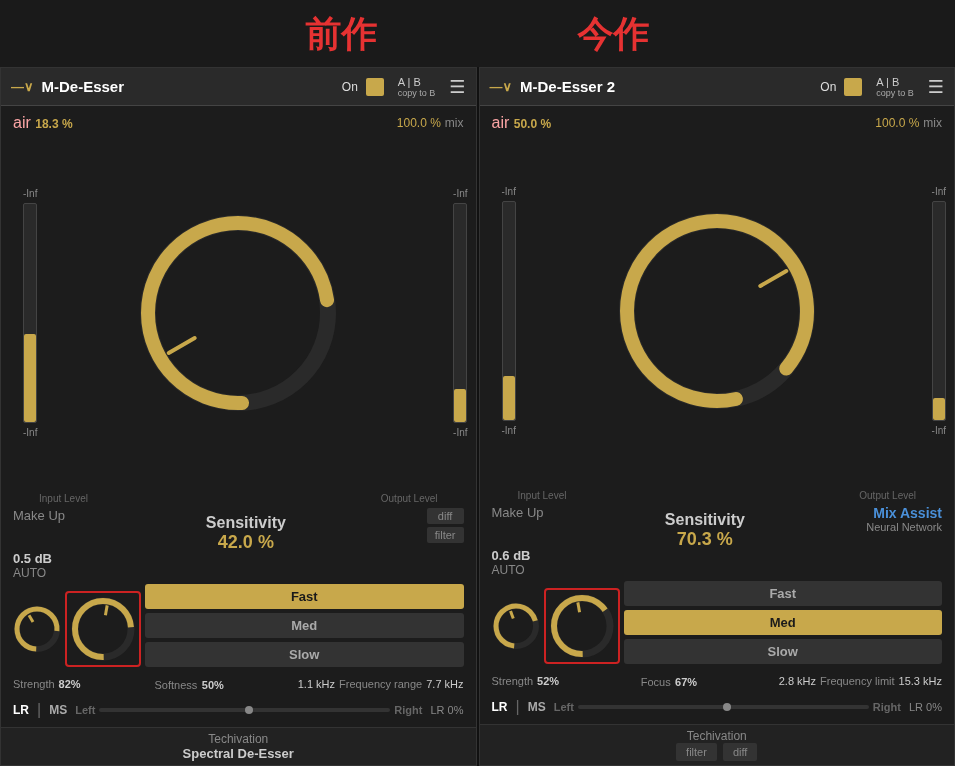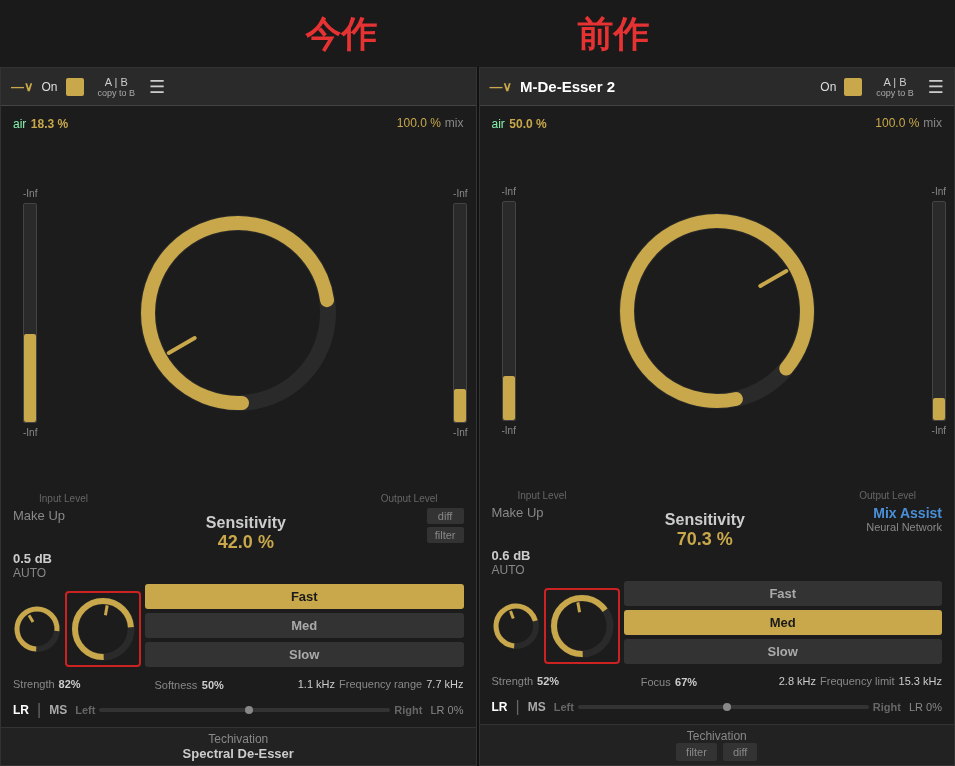--- a/index.html
+++ b/index.html
@@ -79,21 +79,20 @@
       height: 18px;
       background: #c8a84b;
       border-radius: 2px;
       display: inline-block;
       margin-left: 2px;
     }
 
     .ab-section {
       display: flex;
       flex-direction: column;
-      align-items: center;
       color: #aaa;
       font-size: 9px;
       margin: 0 8px;
     }
 
     .ab-top {
       font-size: 11px;
       color: #ccc;
     }
 
@@ -114,22 +113,22 @@
 
     
     .air-mix-row {
       display: flex;
       justify-content: space-between;
       align-items: center;
       padding: 4px 4px 0 4px;
     }
 
     .air-label {
-      color: #86efac;
-      font-size: 12px;
+      color: #fca5a5;
+      font-size: 16px;
     }
 
     .air-value {
       color: #c8a84b;
       font-size: 12px;
       font-weight: bold;
     }
 
     .mix-section {
       display: flex;
@@ -472,29 +471,30 @@
       border-radius: 4px;
       padding: 2px;
       display: inline-flex;
     }
 
   </style>
 </head>
 <body>
 
 <div class="title-row">
+  <span class="title-jp">前作</span>
   <span class="title-jp">今作</span>
-  <span class="title-jp">前作</span>
 </div>
 
 <div class="plugins-row">
 
   <div class="plugin">
     <div class="plugin-header">
       <span class="header-logo">—∨</span>
+      <span class="plugin-name">M-De-Esser</span>
       <span class="on-indicator">On</span>
       <span class="on-box"></span>
       <div class="ab-section">
         <span class="ab-top">A | B</span>
         <span>copy to B</span>
       </div>
       <span class="menu-icon">☰</span>
     </div>
 
     <div class="plugin-body">

